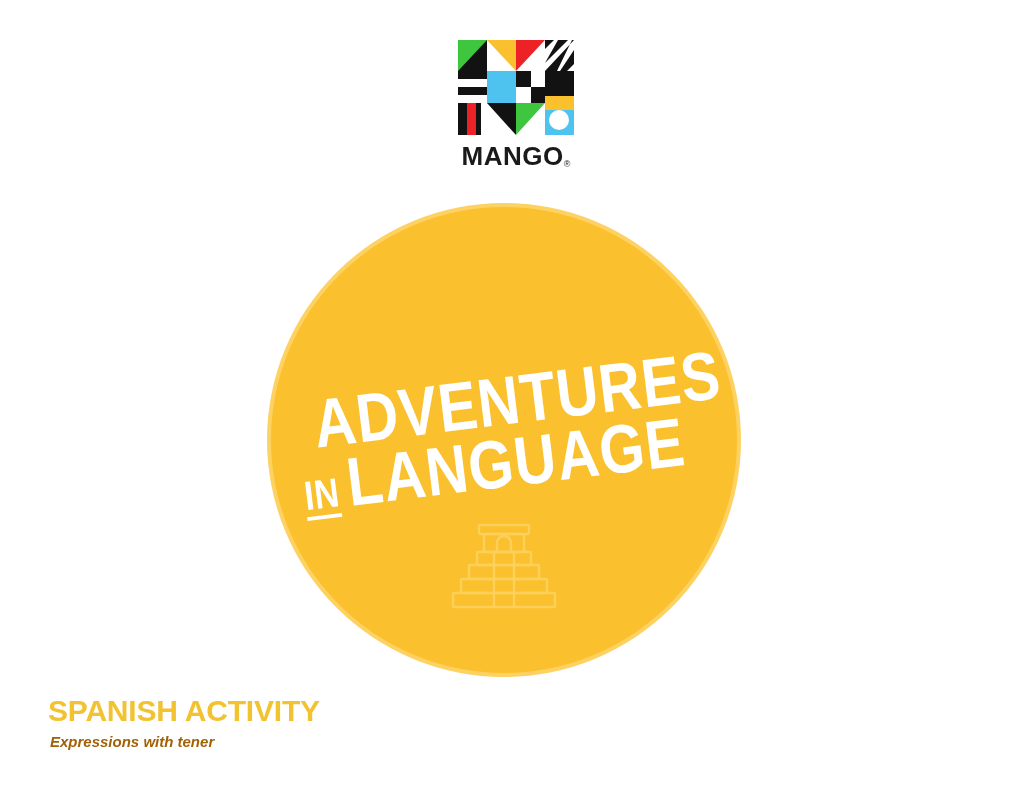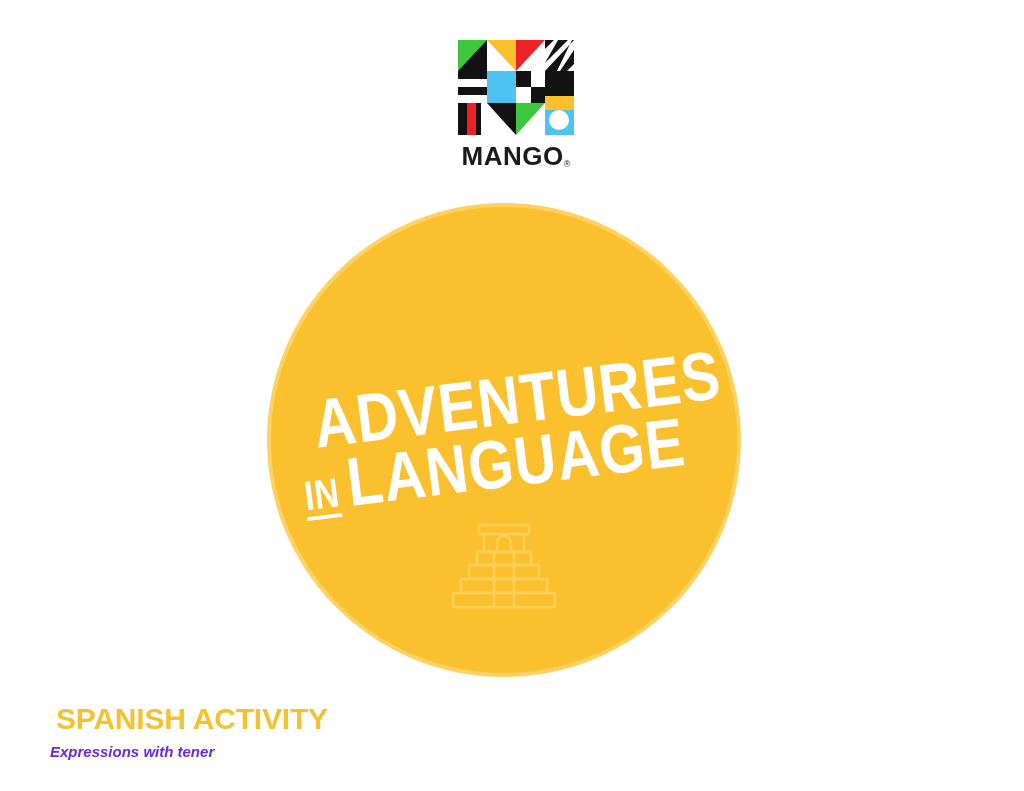--- a/index.html
+++ b/index.html
@@ -129,28 +129,28 @@
     left: 48px;
     top: 694px;
   }
   .footer-title {
     font-family: "Liberation Sans", sans-serif;
     font-weight: bold;
     font-size: 30px;
     letter-spacing: -0.2px;
     color: #f2c230;
     line-height: 1.1;
-    margin: 8px;
+    margin: 0;
   }
   .footer-subtitle {
     font-family: "Liberation Sans", sans-serif;
     font-weight: bold;
     font-style: italic;
     font-size: 15px;
-    color: #6d28d9;
+    color: #a16207;
     margin: 6px 0 0 2px;
     line-height: 1.2;
   }
 </style>
 </head>
 <body>
 
 <div class="logo-block">
 
   <div class="logo-mark">

